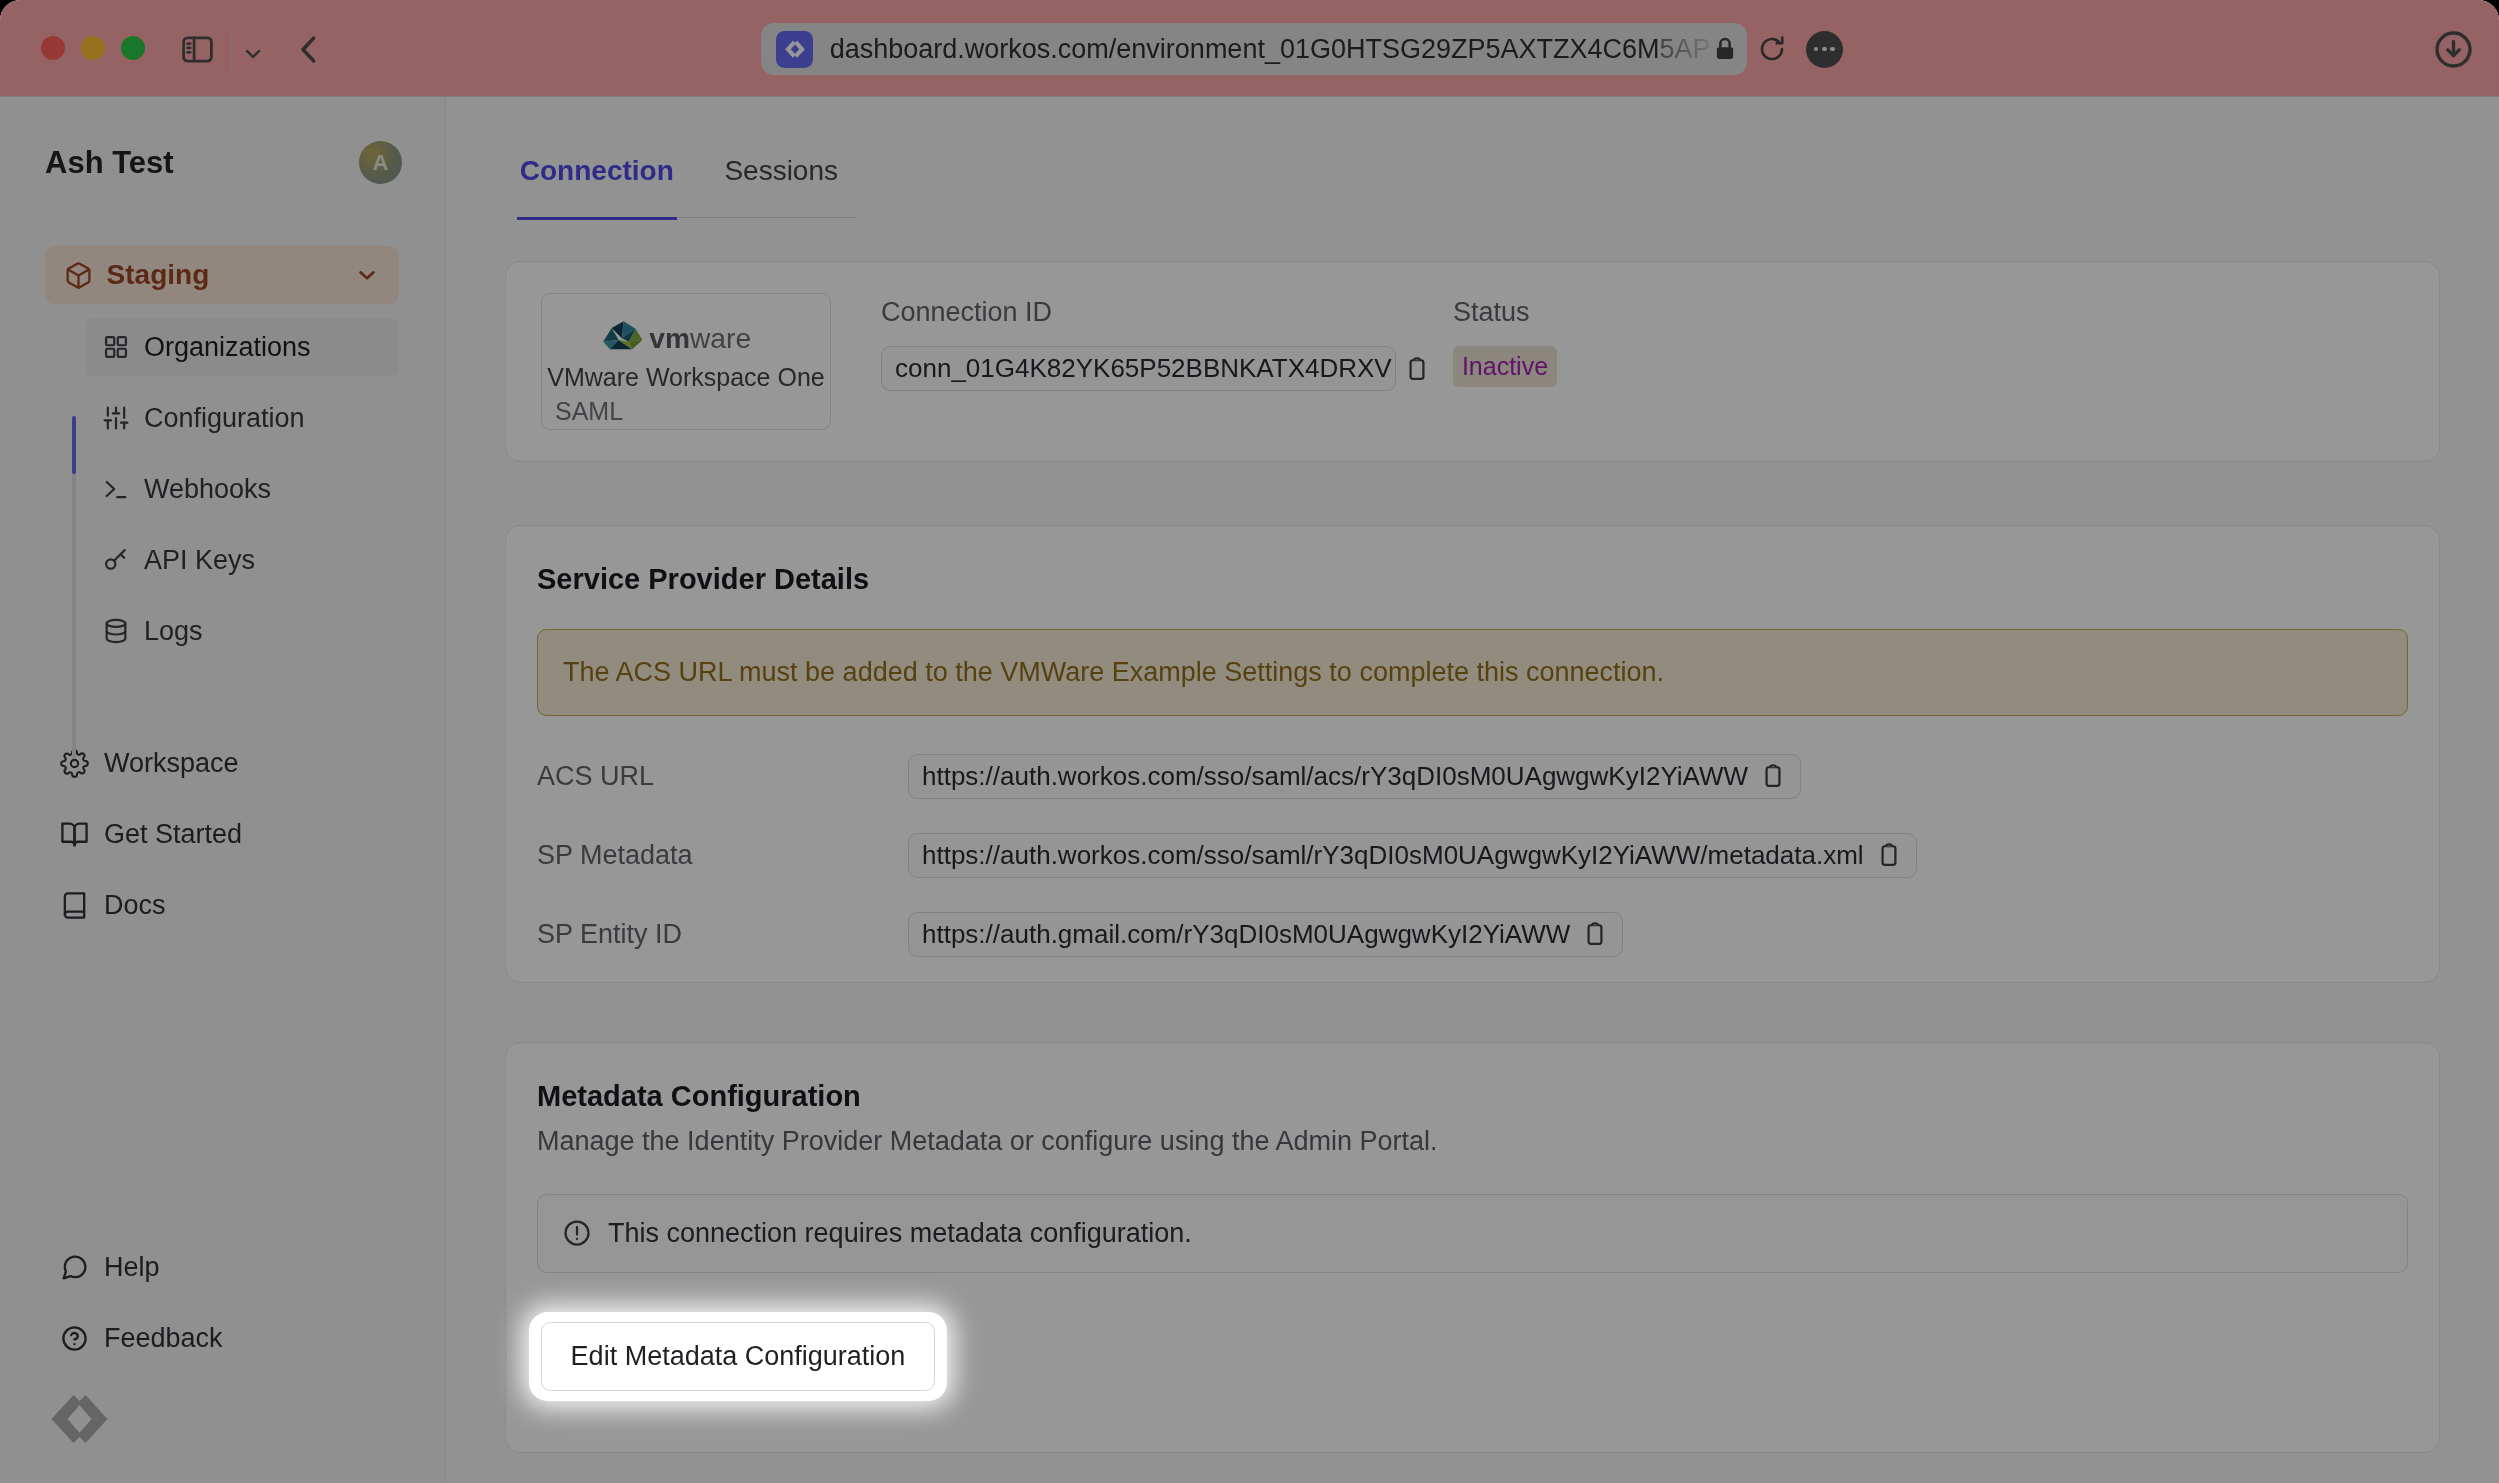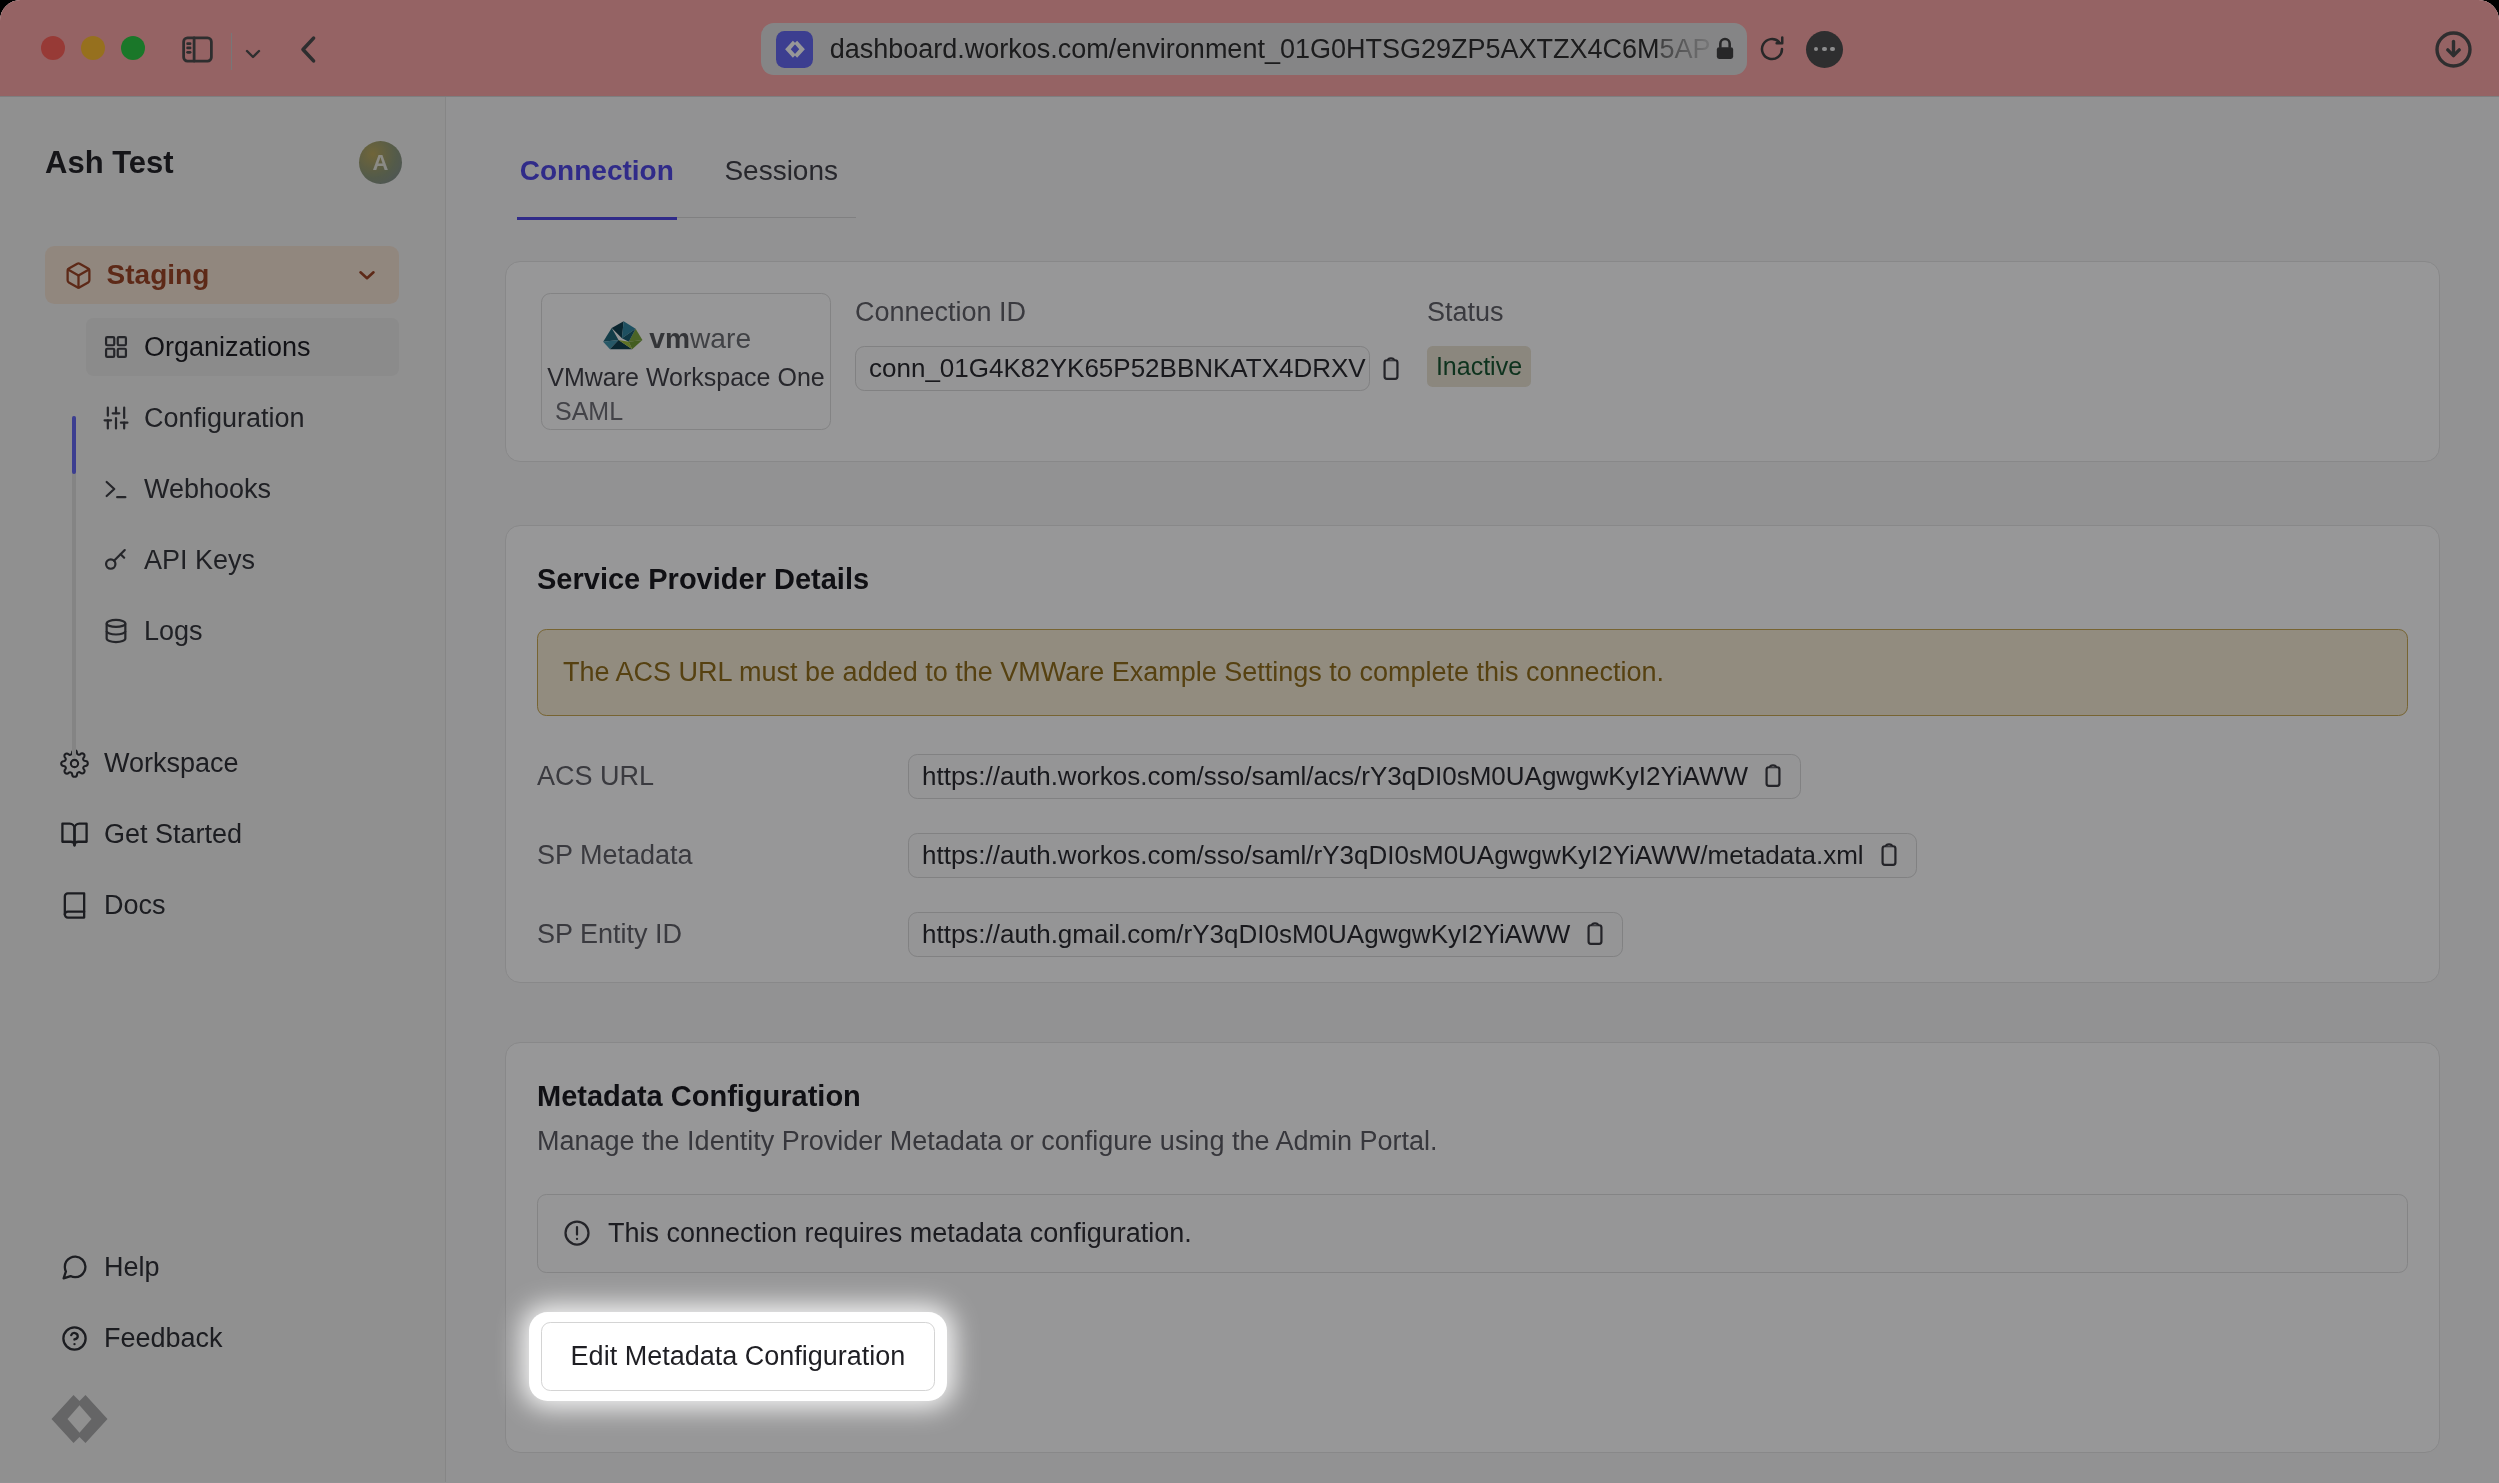--- a/index.html
+++ b/index.html
@@ -50,26 +50,26 @@
   .tabs { display:inline-flex; gap:45px; margin-left:12px; border-bottom:1.9px solid #D8D8D8; padding-right:15px; }
   .tab { font-size:28px; padding:0 2.8px 30px; color:#3F3F46; font-weight:500; }
   .tab.active { color:#4F46E5; font-weight:600; border-bottom:3.7px solid #4F46E5; margin-bottom:-2.8px; }
 
   
   .card { width:1935px; background:#FFFFFF; border:0.9px solid #E5E5E5; border-radius:15px; }
   .card1 { margin-top:43px; height:201px; display:flex; padding:31px 35px; }
   .logo-box { width:290px; height:137px; border:0.9px solid #DCDCDC; border-radius:9.3px; display:flex; flex-direction:column; align-items:center; justify-content:center; gap:5.6px; padding-top:19px; }
   .provider-name { font-size:25px; color:#3F3F46; }
   .protocol { font-size:25px; color:#6E6E76; align-self:flex-start; margin-left:13px; }
-  .field-col { margin-left:24px; }
+  .field-col { margin-left:50px; }
   .field-label { font-size:27px; color:#5F5F66; margin-top:3.7px; }
   .value-box { margin-top:18.6px; height:45px; border:0.9px solid #D9D9D9; border-radius:9.3px; background:#FCFCFC; display:inline-flex; align-items:center; padding:0 13px; gap:11px; font-size:26px; color:#26272C; white-space:nowrap; }
   .copy { color:#3A3A40; flex:none; }
   .status-col { margin-left:57px; }
-  .badge { margin-top:18.6px; width:104px; height:41px; background:#EAE3D2; border-radius:5.6px; display:flex; align-items:center; justify-content:center; font-size:25px; color:#14532d; }
+  .badge { margin-top:18.6px; width:104px; height:41px; background:#EAE3D2; border-radius:5.6px; display:flex; align-items:center; justify-content:center; font-size:25px; color:#a21caf; }
 
   .card2 { margin-top:63px; padding:37px 31px 25px; }
   .sec-title { font-size:29px; font-weight:700; color:#17171C; }
   .warn { margin-top:32.5px; height:87px; border:0.9px solid #C9A850; background:#F6ECD4; border-radius:9.3px; display:flex; align-items:center; padding:0 25px; font-size:27px; color:#8F6B17; }
   .sp-row { display:flex; align-items:center; margin-top:34px; }
   .sp-row.first { margin-top:38px; }
   .sp-label { width:371px; font-size:27px; color:#5F5F66; }
   .sp-row .value-box { margin-top:0; }
 
   .card3 { margin-top:59px; padding:37px 31px 35px; height:411px; }

